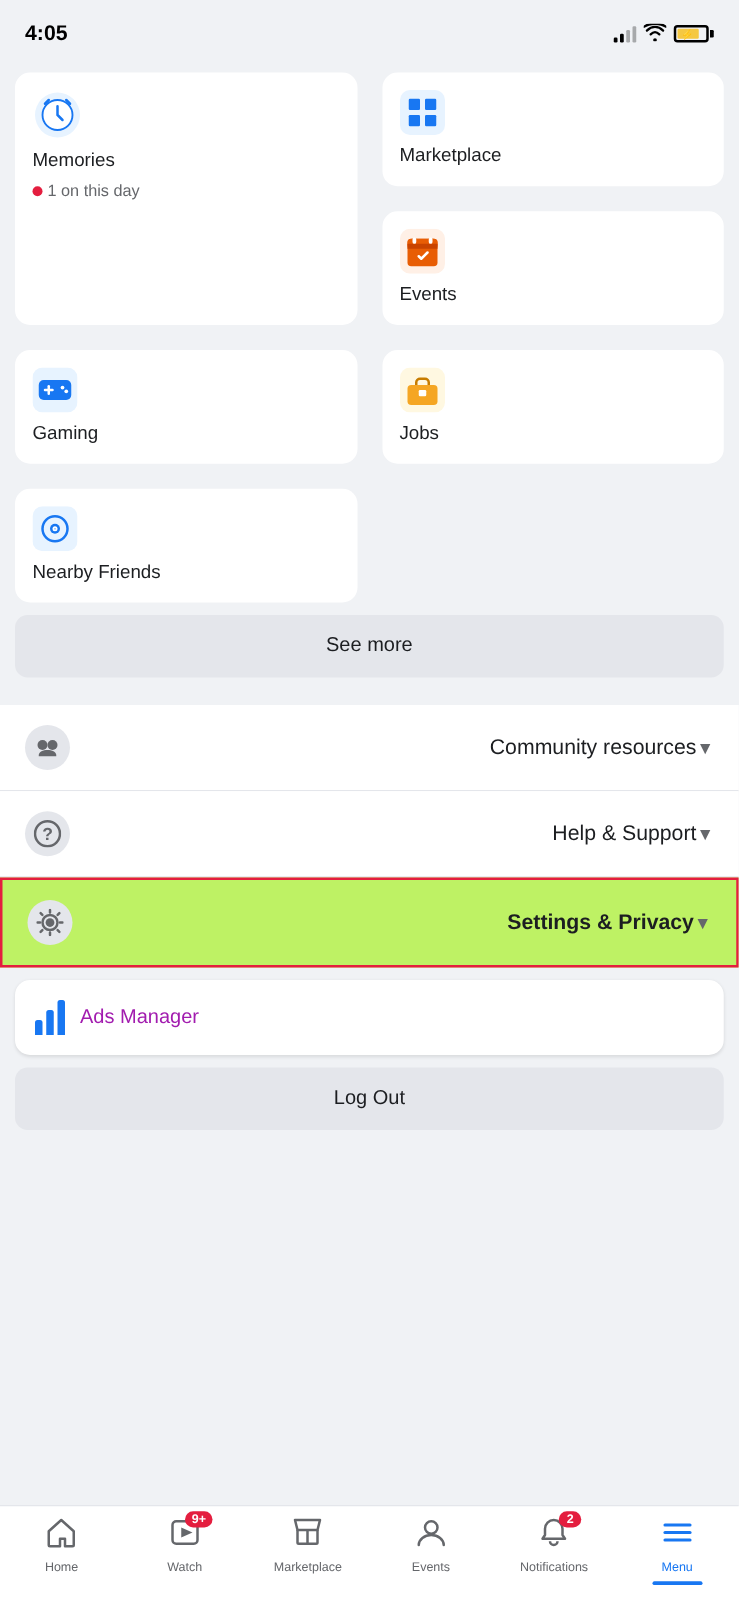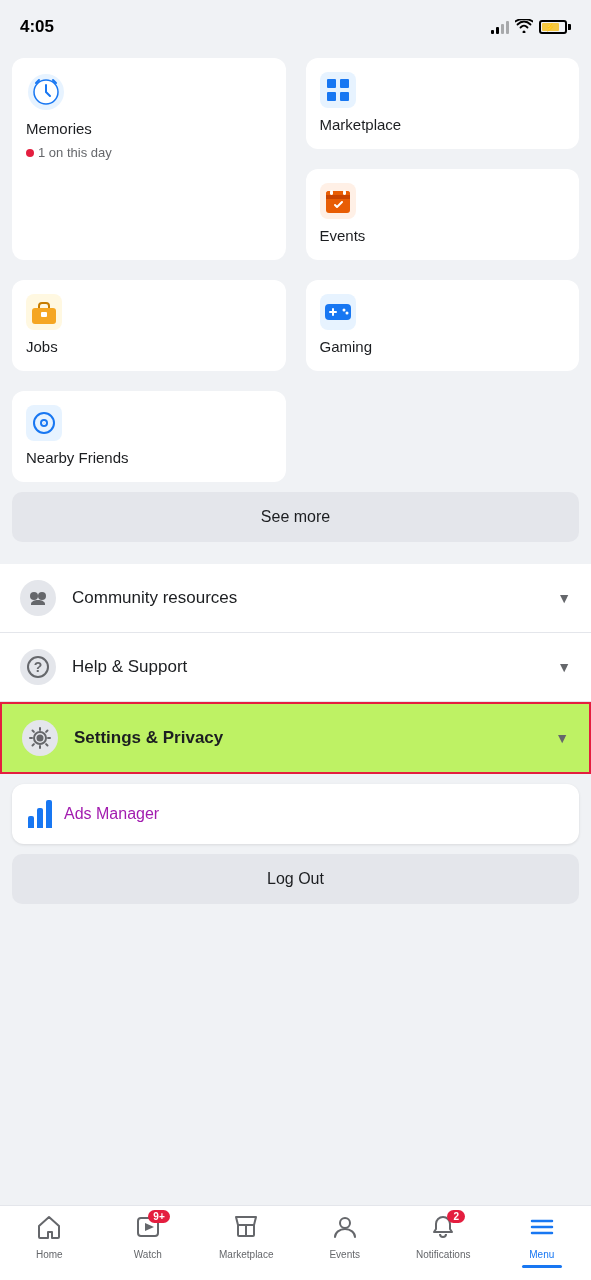--- a/index.html
+++ b/index.html
@@ -192,20 +192,21 @@
       justify-content: center;
       margin-right: 16px;
       flex-shrink: 0;
       font-size: 18px;
     }
     .menu-item-label {
       font-size: 17px;
       font-weight: 400;
       color: #1c1e21;
       flex: 1;
+      text-align: right;
     }
     .menu-item-label.bold {
       font-weight: 600;
     }
     .chevron {
       font-size: 14px;
       color: #65676b;
     }
     .ads-manager-card {
       background: #fff;
@@ -428,46 +429,46 @@
             <rect x="6" y="12" width="24" height="4" fill="#c94400"></rect>
             <rect x="10" y="7" width="3" height="5" rx="1.5" fill="#fff"></rect>
             <rect x="23" y="7" width="3" height="5" rx="1.5" fill="#fff"></rect>
             <path d="M15 22l2 2 5-5" stroke="#fff" stroke-width="2" stroke-linecap="round" stroke-linejoin="round"></path>
           </svg>
         </div>
         <span class="card-label">Events</span>
       </div>
 
       <div class="grid-card">
-        <div class="card-icon icon-jobs">
-          <svg viewBox="0 0 36 36" fill="none" xmlns="http://www.w3.org/2000/svg">
-            <rect width="36" height="36" rx="8" fill="#fff8e1"></rect>
-            <rect x="6" y="14" width="24" height="16" rx="3" fill="#f5a623"></rect>
-            <path d="M13 14v-2a3 3 0 0 1 3-3h4a3 3 0 0 1 3 3v2" stroke="#c77c00" stroke-width="2" fill="none"></path>
-            <rect x="15" y="18" width="6" height="5" rx="1" fill="#fff"></rect>
-          </svg>
-        </div>
-        <span class="card-label">Jobs</span>
-      </div>
-
-      <div class="grid-card">
         <div class="card-icon icon-gaming">
           <svg viewBox="0 0 36 36" fill="none" xmlns="http://www.w3.org/2000/svg">
             <rect width="36" height="36" rx="8" fill="#e7f3ff"></rect>
             <rect x="5" y="10" width="26" height="16" rx="4" fill="#1877f2"></rect>
             <line x1="13" y1="15" x2="13" y2="21" stroke="#fff" stroke-width="2" stroke-linecap="round"></line>
             <line x1="10" y1="18" x2="16" y2="18" stroke="#fff" stroke-width="2" stroke-linecap="round"></line>
             <circle cx="24" cy="16" r="1.5" fill="#fff"></circle>
             <circle cx="27" cy="19" r="1.5" fill="#fff"></circle>
           </svg>
         </div>
         <span class="card-label">Gaming</span>
       </div>
 
       <div class="grid-card">
+        <div class="card-icon icon-jobs">
+          <svg viewBox="0 0 36 36" fill="none" xmlns="http://www.w3.org/2000/svg">
+            <rect width="36" height="36" rx="8" fill="#fff8e1"></rect>
+            <rect x="6" y="14" width="24" height="16" rx="3" fill="#f5a623"></rect>
+            <path d="M13 14v-2a3 3 0 0 1 3-3h4a3 3 0 0 1 3 3v2" stroke="#c77c00" stroke-width="2" fill="none"></path>
+            <rect x="15" y="18" width="6" height="5" rx="1" fill="#fff"></rect>
+          </svg>
+        </div>
+        <span class="card-label">Jobs</span>
+      </div>
+
+      <div class="grid-card">
         <div class="card-icon icon-nearby">
           <svg viewBox="0 0 36 36" fill="none" xmlns="http://www.w3.org/2000/svg">
             <rect width="36" height="36" rx="8" fill="#e7f3ff"></rect>
             <circle cx="18" cy="18" r="10" stroke="#1877f2" stroke-width="2" fill="none"></circle>
             <circle cx="18" cy="18" r="4" fill="#1877f2"></circle>
             <circle cx="18" cy="18" r="2" fill="#fff"></circle>
             <circle cx="18" cy="18" r="0.5" fill="#1877f2"></circle>
           </svg>
         </div>
         <span class="card-label">Nearby Friends</span>

